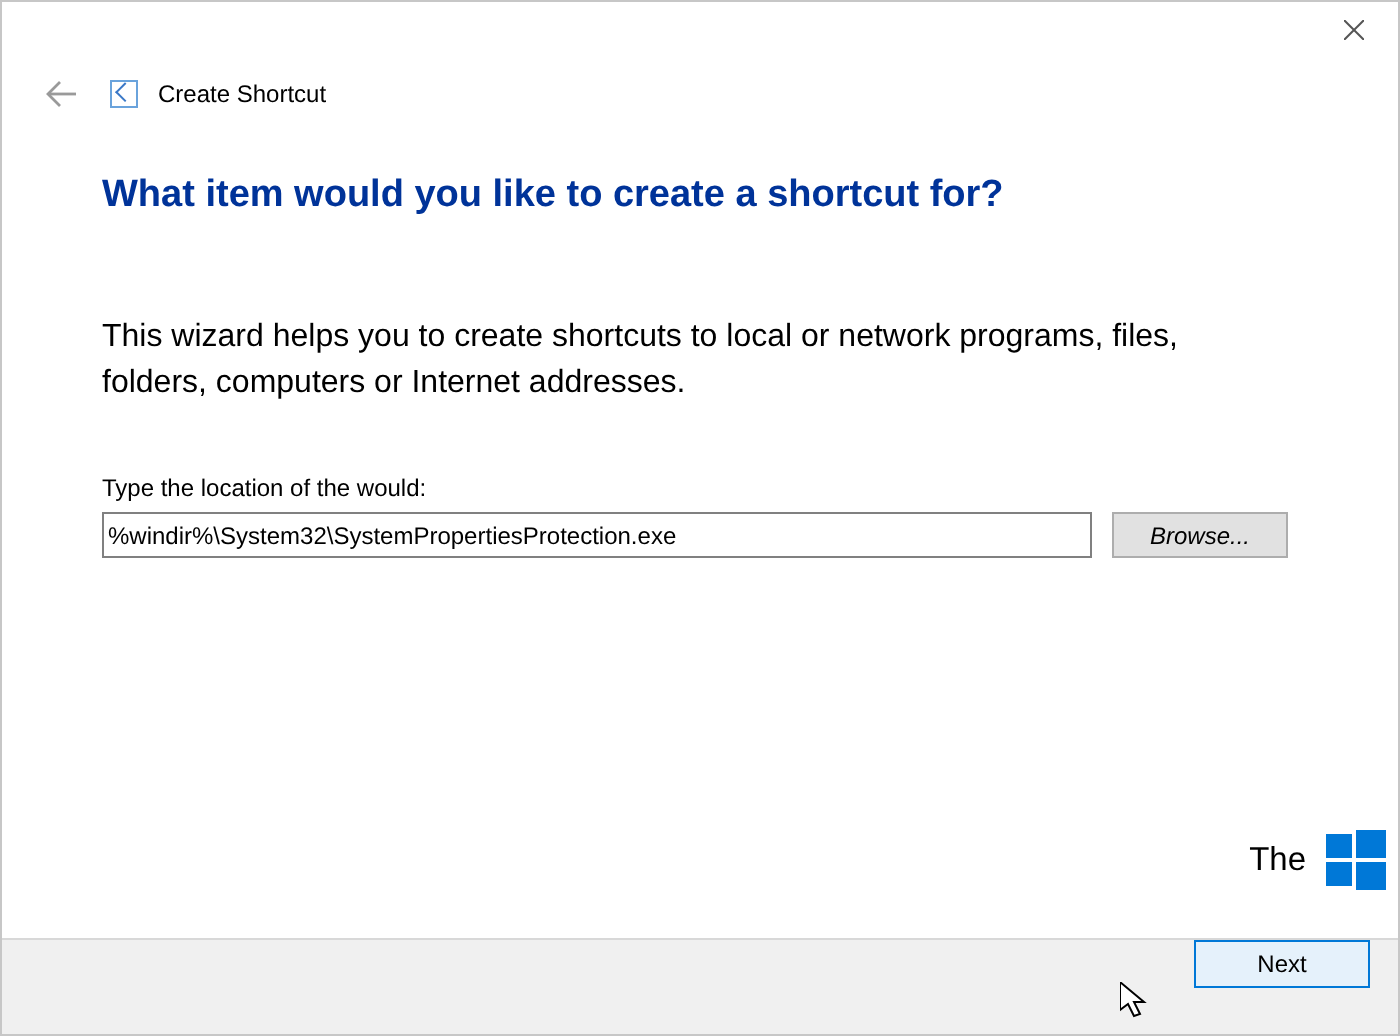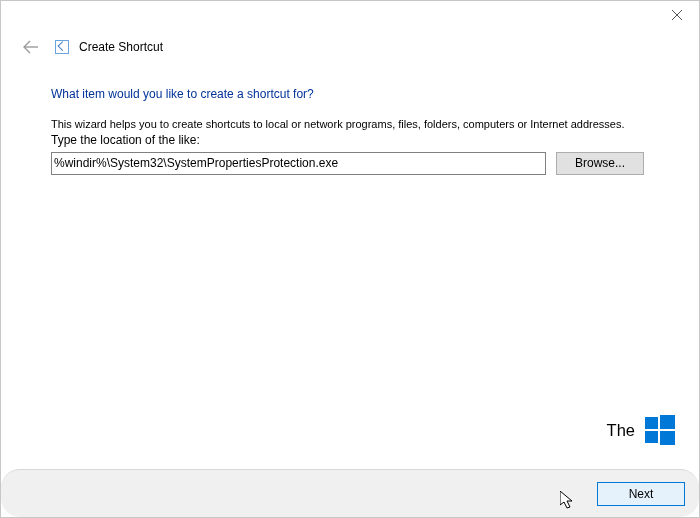--- a/index.html
+++ b/index.html
@@ -80,28 +80,29 @@
     color: #000;
     text-align: center;
   }
   .content {
     flex: 1;
     padding: 28px 50px 0 50px;
     position: relative;
   }
   .heading {
     color: #003399;
-    font-size: 12px;
-    font-weight: 400;
-    margin-bottom: 16px;
+    font-size: 19px;
+    font-weight: 700;
+    margin-bottom: 48px;
   }
   .description {
-    font-size: 11px;
+    font-size: 16px;
     color: #000;
     line-height: 1.45;
+    margin-bottom: 34px;
     max-width: 580px;
   }
   .field-label {
     font-size: 12px;
     margin-bottom: 5px;
   }
   .field-row {
     display: flex;
     gap: 10px;
     align-items: stretch;
@@ -119,27 +120,28 @@
   }
   .browse-btn {
     width: 88px;
     height: 23px;
     font-family: inherit;
     font-size: 12px;
     background: #e1e1e1;
     border: 1px solid #adadad;
     cursor: pointer;
     padding: 0;
+    font-style: italic;
   }
   .continue-text {
     font-size: 12px;
   }
   .watermark {
     position: absolute;
-    right: 24px;
+    right: 6px;
     bottom: 72px;
     text-align: right;
     font-size: 16.5px;
     color: #000;
     line-height: 1.15;
     display: flex;
     align-items: center;
     gap: 10px;
   }
   .watermark-text { text-align: right; }
@@ -148,24 +150,23 @@
     height: 30px;
     display: inline-block;
   }
   .wm-logo svg { width: 30px; height: 30px; }
   .footer {
     border-top: 1px solid #d8d8d8;
     background: #f0f0f0;
     height: 48px;
     display: flex;
     justify-content: flex-end;
-    align-items: center;
+    align-items: flex-start;
     padding: 0 14px;
     gap: 8px;
-    border-radius: 19px;
   }
   .footer-btn {
     width: 88px;
     height: 24px;
     font-family: inherit;
     font-size: 12px;
     background: #e1e1e1;
     border: 1px solid #adadad;
     cursor: pointer;
     padding: 0;
@@ -207,21 +208,21 @@
       </svg>
     </div>
     <span class="shortcut-icon"></span>
     <span class="wizard-title">Create Shortcut</span>
   </div>
 
   <div class="content">
     <div class="heading">What item would you like to create a shortcut for?</div>
     <div class="description">This wizard helps you to create shortcuts to local or network programs, files, folders, computers or Internet addresses.</div>
 
-    <div class="field-label">Type the location of the like:</div>
+    <div class="field-label">Type the location of the would:</div>
     <div class="field-row">
       <input type="text" class="location-input" value="%windir%\System32\SystemPropertiesProtection.exe" style="">
       <button class="browse-btn">Browse...</button>
     </div>
 
   </div>
 
   <div class="watermark">
     <div class="watermark-text">
       <div>The</div>

